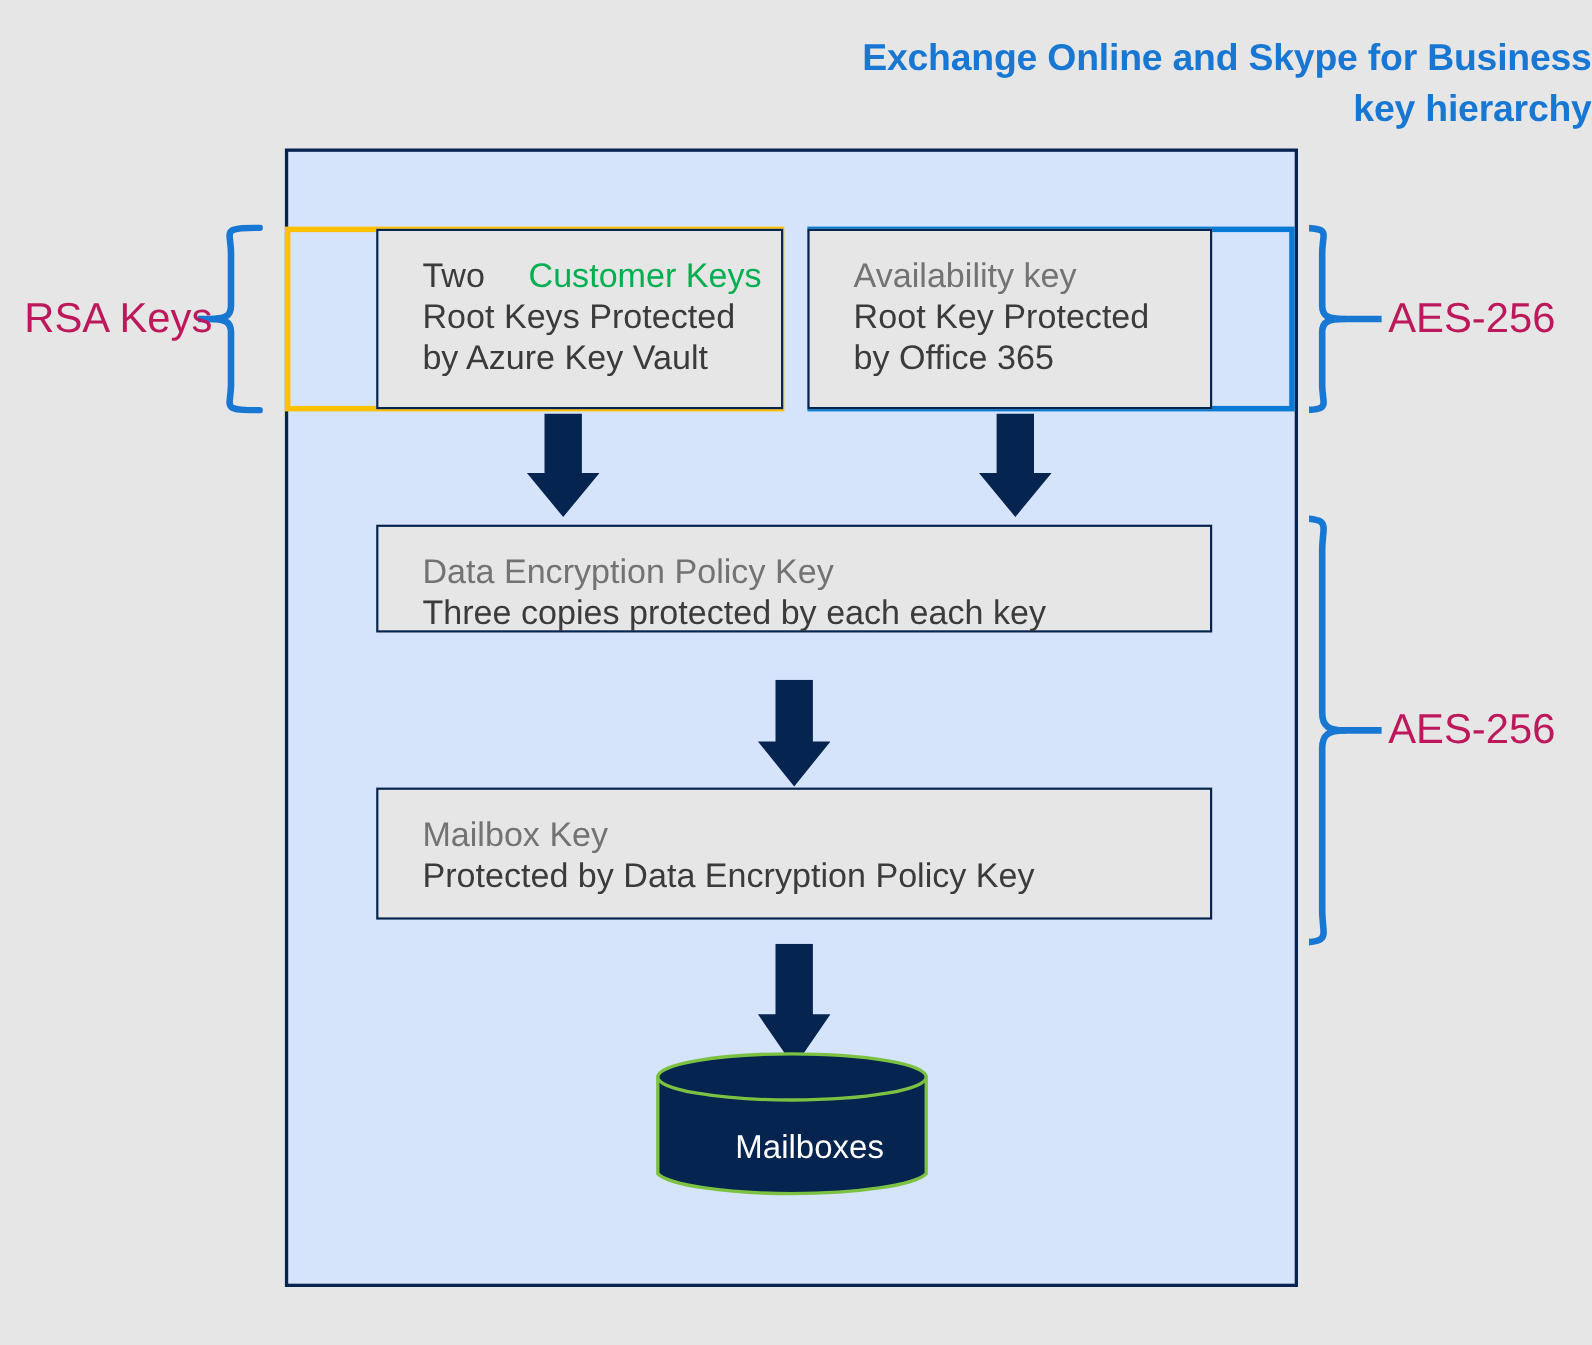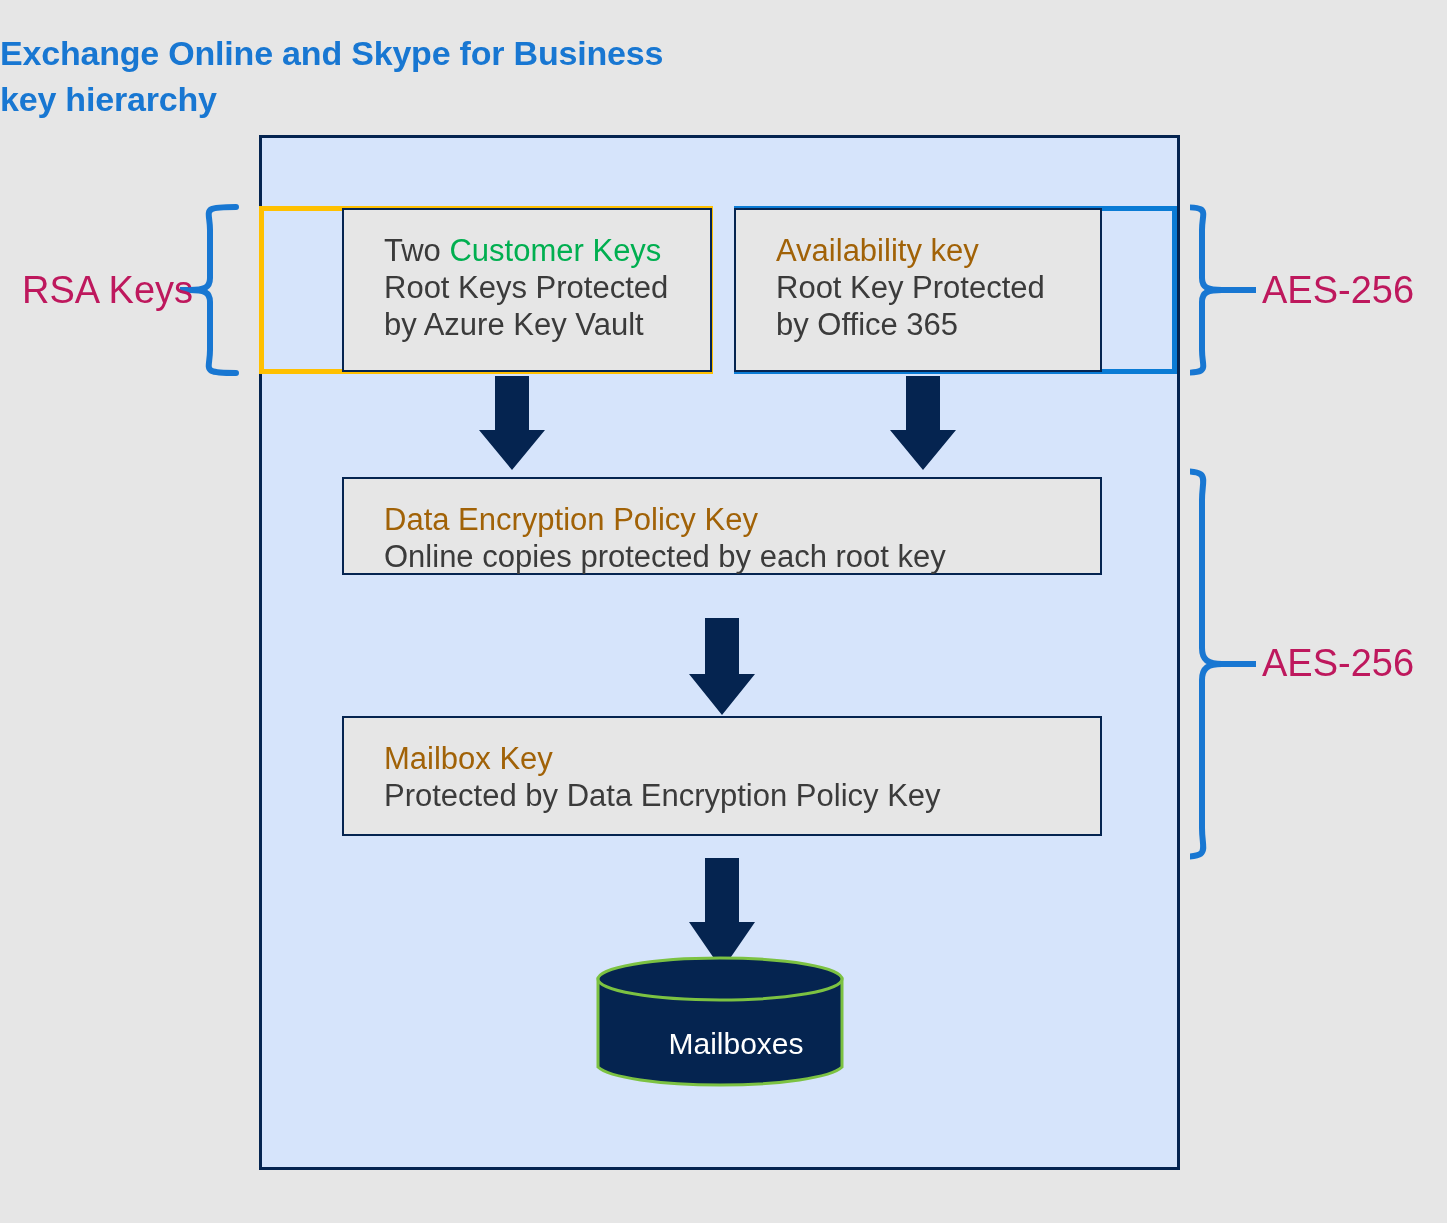--- a/index.html
+++ b/index.html
@@ -15,21 +15,21 @@
     font-family: "Liberation Sans", sans-serif;
     overflow: hidden;
   }
 
   
   #title {
     position: absolute;
     left: 0;
     top: 30px;
     width: 1447px;
-    text-align: left;
+    text-align: right;
     color: #1877d2;
     font-weight: bold;
     font-size: 34px;
     line-height: 46px;
     letter-spacing: -0.2px;
   }
   #title .t-line { display: block; }
 
   
   #outer-container {
@@ -77,22 +77,22 @@
   #dep-key-box { left: 342px; top: 477px; width: 760px; height: 98px; }
   #mailbox-key-box { left: 342px; top: 716px; width: 760px; height: 120px; }
 
   .key-line {
     display: block;
     font-size: 31px;
     line-height: 37px;
     color: #3b3b3b;
     white-space: nowrap;
   }
-  .key-line.accent { color: #a16207; }
-  .key-line .accent-inline { color: #00af50; }
+  .key-line.accent { color: #737373; }
+  .key-line .accent-inline { color: #00af50; margin-left: 31px; }
 
   
   .arrow {
     position: absolute;
     width: 66px;
   }
   .arrow svg { display: block; width: 100%; height: 100%; }
   #arrow-customer  { left: 479px; top: 376px; height: 94px; }
   #arrow-avail     { left: 890px; top: 376px; height: 94px; }
   #arrow-dep       { left: 689px; top: 618px; height: 97px; }
@@ -159,21 +159,21 @@
   </div>
 
   <div class="key-box" id="availability-key-box">
     <span class="key-line accent">Availability key</span>
     <span class="key-line">Root Key Protected</span>
     <span class="key-line">by Office 365</span>
   </div>
 
   <div class="key-box" id="dep-key-box">
     <span class="key-line accent">Data Encryption Policy Key</span>
-    <span class="key-line">Online copies protected by each root key</span>
+    <span class="key-line">Three copies protected by each each key</span>
   </div>
 
   <div class="key-box" id="mailbox-key-box">
     <span class="key-line accent">Mailbox Key</span>
     <span class="key-line">Protected by Data Encryption Policy Key</span>
   </div>
 
   <div class="arrow" id="arrow-customer">
     <svg viewBox="0 0 66 94" preserveAspectRatio="none">
       <polygon points="16,0 50,0 50,54 66,54 33,94 0,54 16,54" fill="#052450"></polygon>

